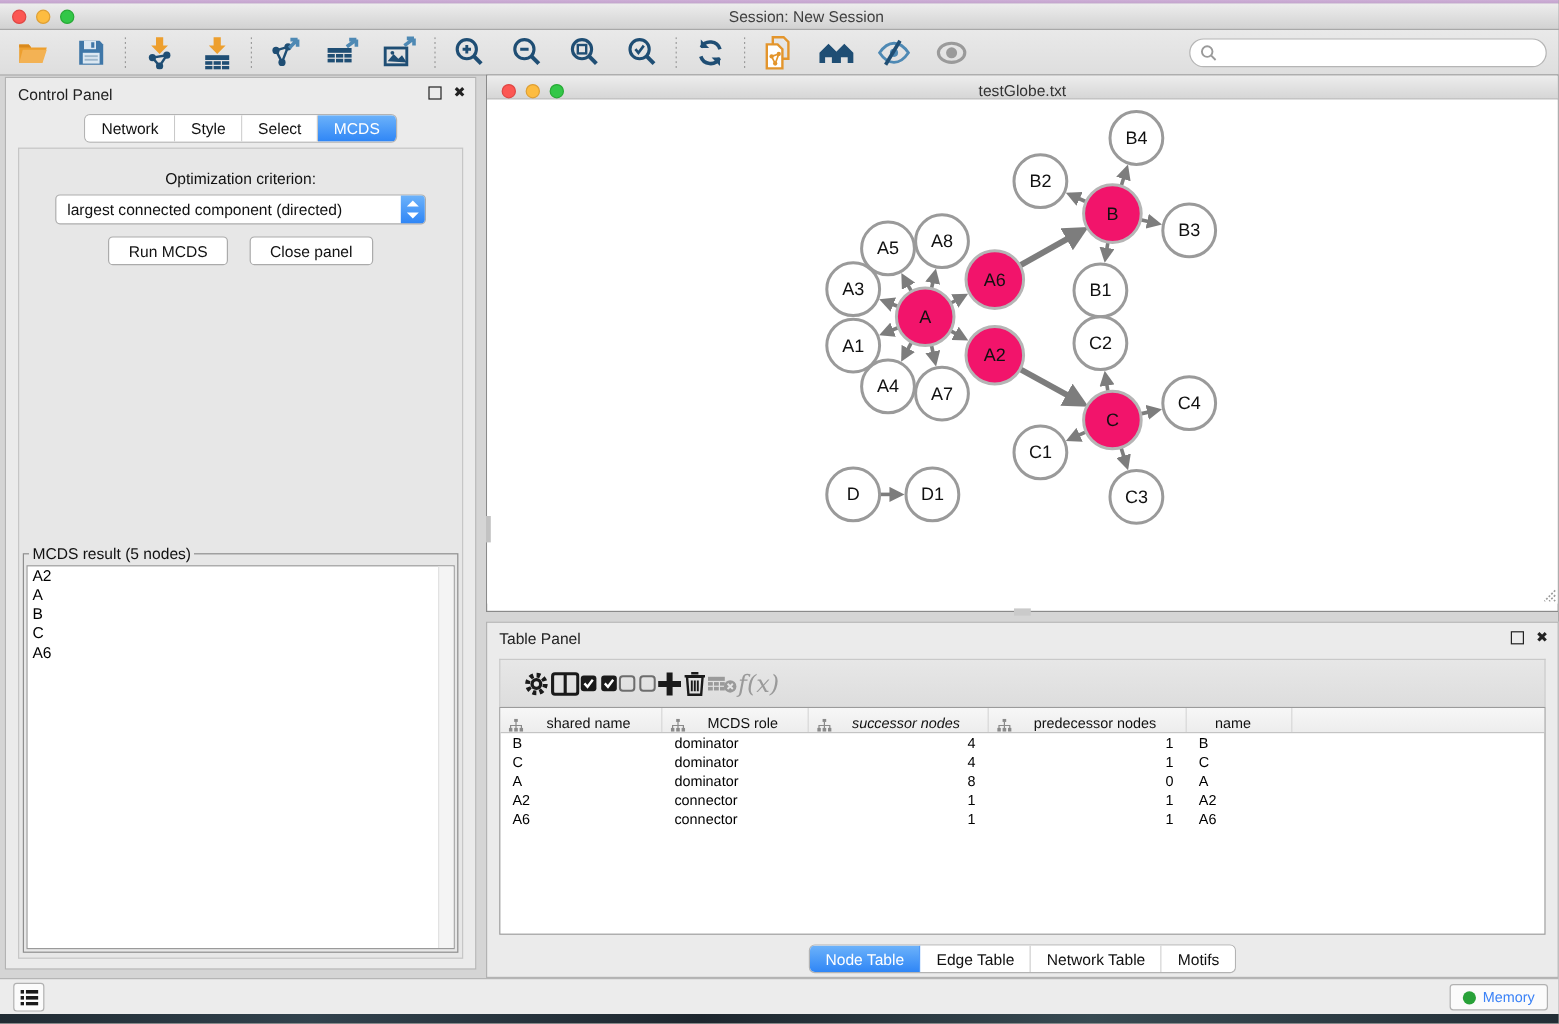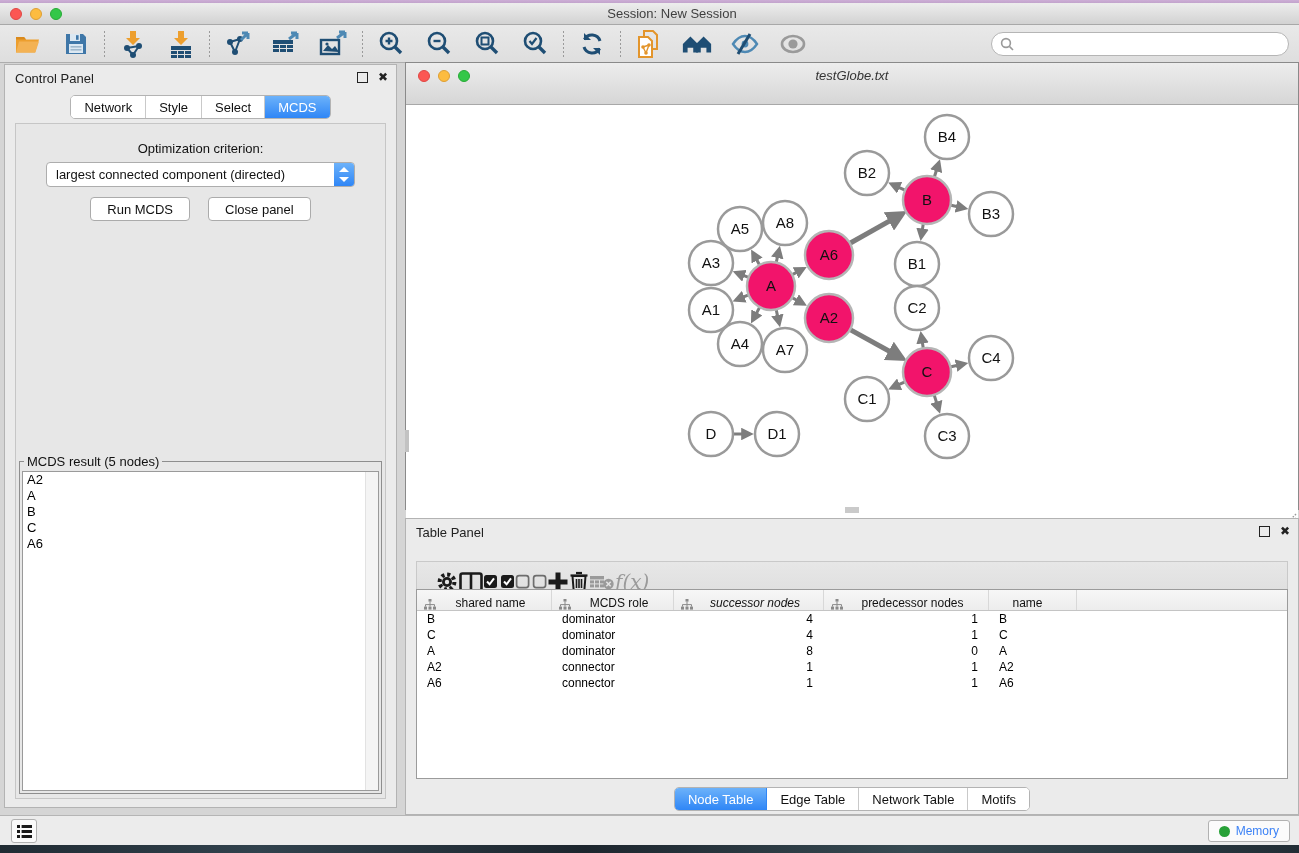--- a/index.html
+++ b/index.html
@@ -69,35 +69,35 @@
                        border:1px solid #8e8e8e; margin:0; padding:2px; }
   fieldset.resultbox legend { font-size:13px; color:#111; padding:0 3px; margin-left:2px; }
   .resultlist { position:relative; width:100%; height:100%; background:#fff; border:1px solid #9a9a9a; overflow:hidden; }
   .resultlist .scrolltrack { position:absolute; right:0; top:0; bottom:0; width:13px;
                              background:#f4f4f4; border-left:1px solid #e2e2e2; }
   .resultlist .item { font-size:13px; color:#000; line-height:16px; padding-left:4px; }
 
   
   .netwin { position:absolute; left:405px; top:62px; width:894px; height:448px;
             background:#fff; border:1px solid #8a8a8a; }
-  .netwin .wtitle { position:relative; height:42px; background:linear-gradient(#ededed,#d6d6d6);
-                    border-bottom:1px solid #a8a8a8;font-style:italic; }
+  .netwin .wtitle { position:relative; height:20px; background:linear-gradient(#ededed,#d6d6d6);
+                    border-bottom:1px solid #a8a8a8; }
   .netwin .wtitle .title { position:absolute; left:0; right:0; top:5px; text-align:center; font-size:13px; color:#333; }
   .netwin .lights { top:7px; left:12px; }
   .netcanvas { position:relative; width:892px; height:420px; background:#fff; }
   .resize-grip { position:absolute; right:1px; bottom:1px; }
   .vthumb { position:absolute; left:405px; top:430px; width:4px; height:22px; background:#c2c2c2; }
   .hthumb { position:absolute; left:845px; top:507px; width:14px; height:6px; background:#cacaca; }
 
   
   .tpanel { position:absolute; left:405px; top:518px; width:894px; height:297px;
             background:#ebebeb; border:1px solid #b3b3b3; }
   .tp-toolbar { position:absolute; left:10px; right:10px; top:30px; height:40px;
                 background:linear-gradient(#e7e7e7,#ddd); border:1px solid #c9c9c9; border-bottom:none;
-                display:flex; align-items:center; padding-left:18px;margin-top:12px; }
+                display:flex; align-items:center; padding-left:18px; }
   .tp-toolbar .ico { display:flex; align-items:center; justify-content:center; }
   .fx { font-family:"DejaVu Serif",serif; font-style:italic; font-size:20px; color:#9a9a9a; }
 
   .datatable { position:absolute; left:10px; right:10px; top:70px; height:190px;
                background:#fff; border:1px solid #9b9b9b; overflow:hidden; }
   .thead { display:flex; height:21px; background:linear-gradient(#f7f7f7,#ededed);
            border-bottom:1px solid #c4c4c4; }
   .th { display:flex; align-items:flex-end; border-right:1px solid #d8d8d8; font-size:12px; color:#111; }
   .th .hicon { margin:0 4px 0 7px; display:flex; }
   .th .hlabel { flex:1; text-align:center; padding-right:10px; }

